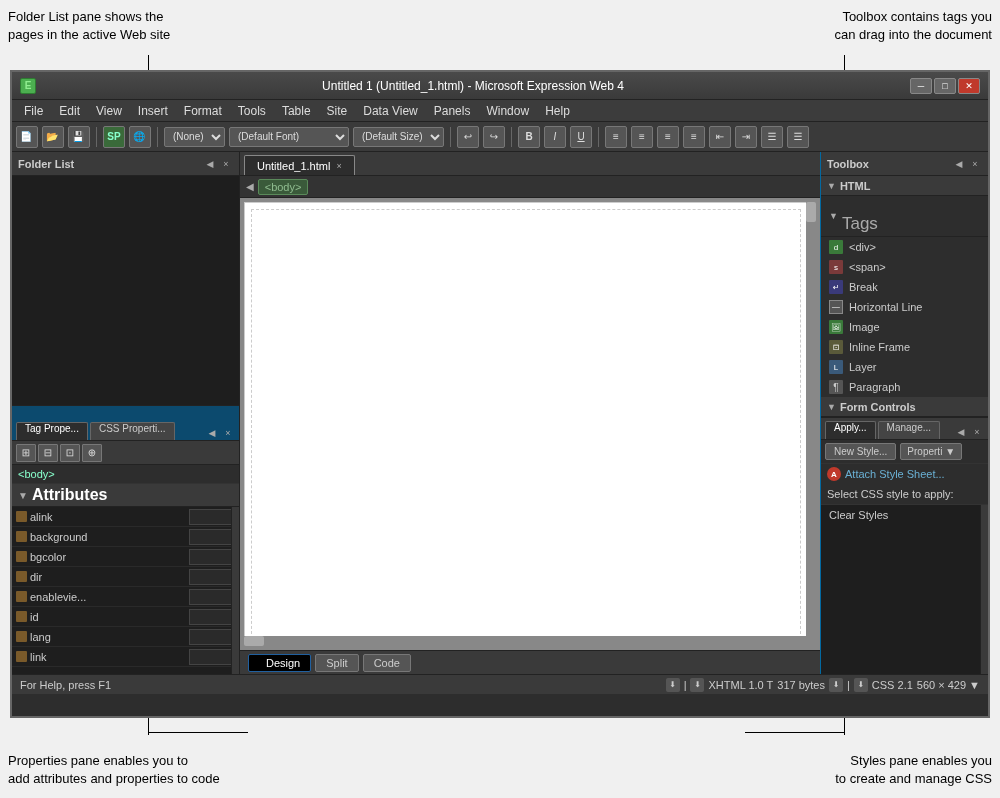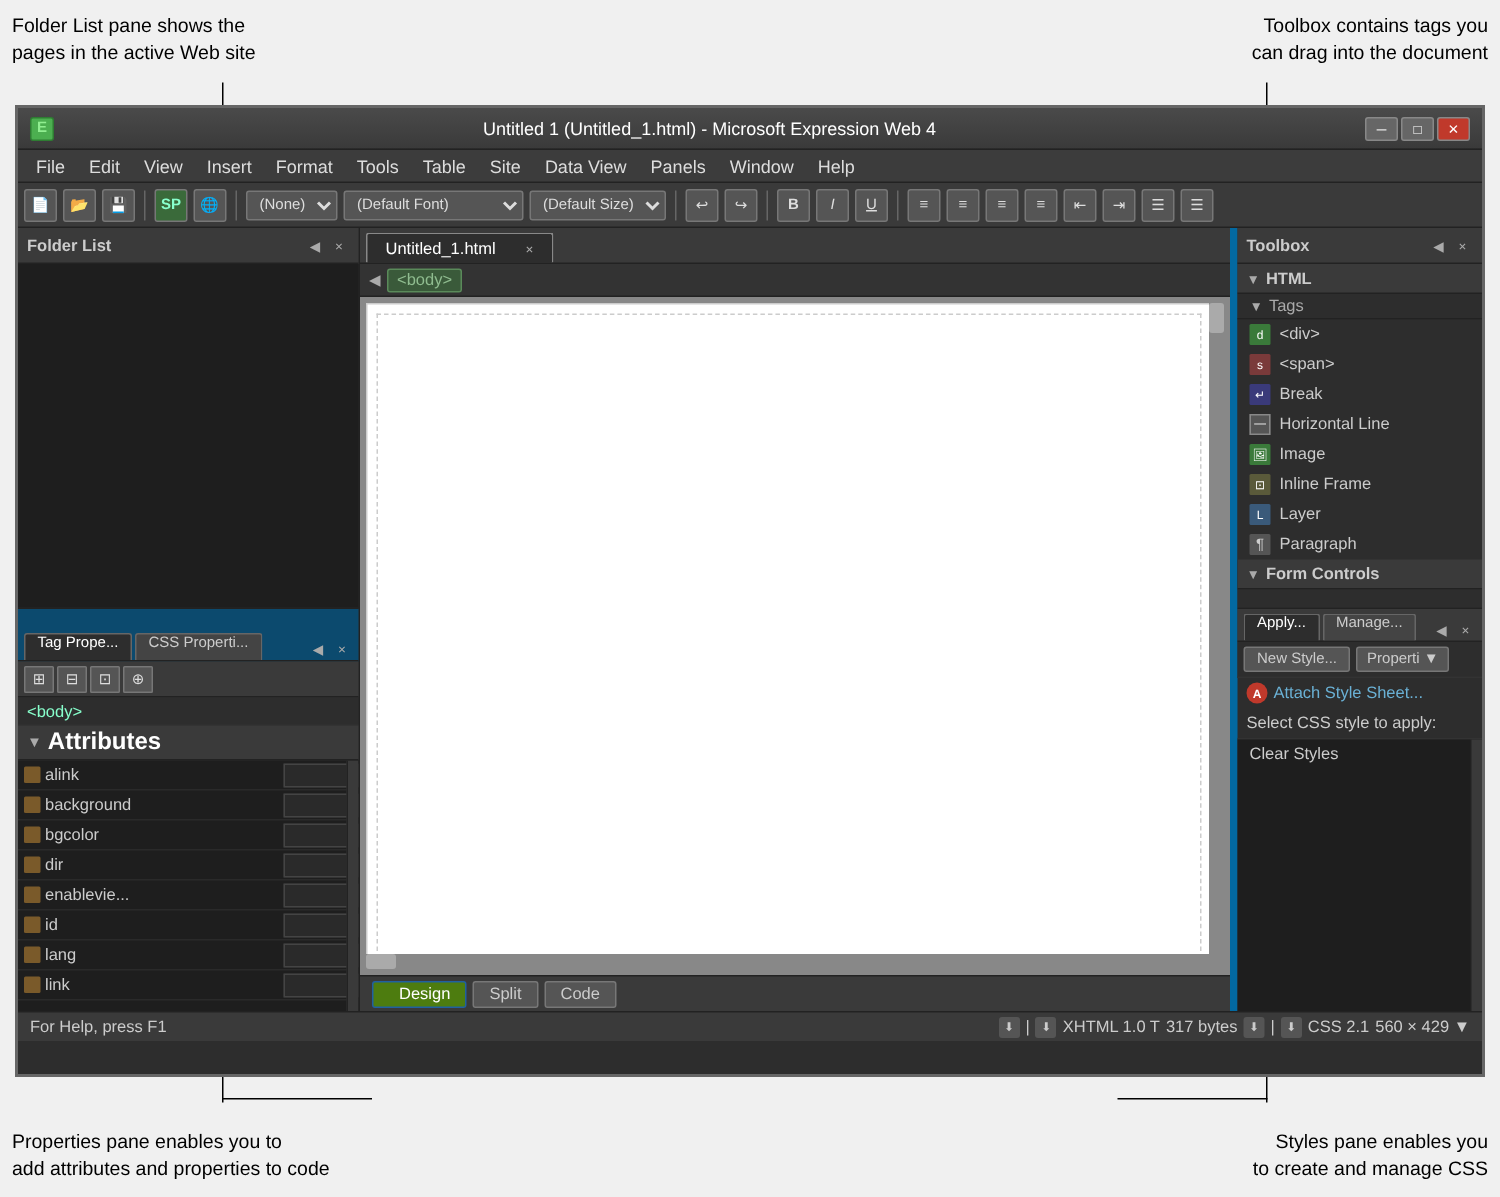--- a/index.html
+++ b/index.html
@@ -30,31 +30,31 @@
     .toolbar-sep { width: 1px; height: 20px; background: #666; margin: 0 2px; }
     .toolbar-select { height: 20px; background: #555; border: 1px solid #777; color: #ddd; font-size: 10px; padding: 0 4px; border-radius: 2px; cursor: pointer; }
     .toolbar-btn.bold { font-weight: bold; }
     .toolbar-btn.italic { font-style: italic; }
     .toolbar-btn.underline { text-decoration: underline; }
     .pane-header { height: 24px; background: #3a3a3a; border-bottom: 1px solid #222; display: flex; align-items: center; justify-content: space-between; padding: 0 6px; }
     .pane-title { color: #ccc; font-size: 11px; font-weight: bold; text-align: center; }
     .pane-controls { display: flex; gap: 2px; }
     .pane-ctrl-btn { width: 14px; height: 14px; color: #aaa; font-size: 9px; cursor: pointer; display: flex; align-items: center; justify-content: center; }
     .tab-bar { height: 24px; background: #3a3a3a; border-bottom: 1px solid #222; display: flex; align-items: flex-end; padding: 0 4px; }
-    .tab { height: 20px; background: #555; border: 1px solid #777; border-bottom: none; padding: 0 12px; font-size: 11px; color: #ccc; cursor: pointer; display: flex; align-items: center; gap: 20px; border-radius: 2px 2px 0 0; }
+    .tab { height: 20px; background: #555; border: 1px solid #777; border-bottom: none; padding: 0 12px; font-size: 11px; color: #ccc; cursor: pointer; display: flex; align-items: center; gap: 6px; border-radius: 2px 2px 0 0; }
     .tab.active { background: #2d2d2d; border-color: #888; color: #fff; }
     .tab-close { font-size: 9px; color: #aaa; cursor: pointer; }
 
     .breadcrumb-bar { height: 22px; background: #333; border-bottom: 1px solid #222; display: flex; align-items: center; padding: 0 6px; }
     .breadcrumb-arrow { color: #aaa; font-size: 10px; margin-right: 4px; }
     .breadcrumb-tag { background: #3a5a3a; color: #8fbc8f; font-size: 11px; padding: 1px 6px; border: 1px solid #5a8a5a; border-radius: 2px; }
 
     .editor-bottom-bar { height: 24px; background: #3a3a3a; border-top: 1px solid #222; display: flex; align-items: center; padding: 0 8px; gap: 4px; }
     .view-btn { height: 18px; padding: 0 10px; background: #555; border: 1px solid #777; color: #ccc; font-size: 11px; cursor: pointer; border-radius: 2px; }
-    .view-btn.active { background: #4d7c0f; border-color: #2060a0; color: #fff; padding-left: 17px; }
+    .view-btn.active { background: #000000; border-color: #2060a0; color: #fff; padding-left: 17px; }
     .toolbox-header { height: 24px; background: #3a3a3a; border-bottom: 1px solid #222; display: flex; align-items: center; justify-content: space-between; padding: 0 6px; }
     .section-header { height: 20px; background: #3a3a3a; display: flex; align-items: center; padding: 0 6px; border-bottom: 1px solid #222; cursor: pointer; }
     .section-arrow { color: #aaa; font-size: 9px; margin-right: 4px; }
     .section-title { color: #ccc; font-size: 11px; font-weight: bold; }
 
     .toolbox-item { height: 20px; display: flex; align-items: center; padding: 0 8px; gap: 6px; cursor: pointer; color: #ccc; font-size: 11px; }
     .tag-icon-div { background: #3a7a3a; color: #fff; font-size: 8px; border-radius: 1px; width: 14px; height: 14px; display: flex; align-items: center; justify-content: center; }
     .tag-icon-span { background: #7a3a3a; color: #fff; font-size: 8px; border-radius: 1px; width: 14px; height: 14px; display: flex; align-items: center; justify-content: center; }
     .tag-icon-blue { background: #3a3a7a; color: #fff; font-size: 8px; border-radius: 1px; width: 14px; height: 14px; display: flex; align-items: center; justify-content: center; }
     .form-controls-header { height: 20px; background: #3a3a3a; display: flex; align-items: center; padding: 0 6px; border-bottom: 1px solid #222; cursor: pointer; }
@@ -301,40 +301,40 @@
         </div>
       </div>
 
       <div class="editor-bottom-bar">
         <button class="view-btn active">Design</button>
         <button class="view-btn">Split</button>
         <button class="view-btn">Code</button>
       </div>
     </div>
 
-    <div style="width:168px; background:#2d2d2d; border-left:5px solid #0369a1; display:flex; flex-direction:column;">
+    <div style="width:168px; background:#2d2d2d; border-left:1px solid #0369a1; display:flex; flex-direction:column;">
 
       <div style="flex:1; display:flex; flex-direction:column; border-bottom:1px solid #222;">
 
         <div class="toolbox-header">
           <span class="pane-title">Toolbox</span>
           <div class="pane-controls">
             <span class="pane-ctrl-btn">◀</span>
             <span class="pane-ctrl-btn">×</span>
           </div>
         </div>
 
         <div class="section-header">
           <span class="section-arrow">▼</span>
           <span class="section-title">HTML</span>
         </div>
 
         <div style="background:#2d2d2d; padding:2px 8px; border-bottom:1px solid #222; display:flex; align-items:center; gap:4px;">
           <span style="color:#aaa;font-size:9px;">▼</span>
-          <span style="color:#aaa;font-size:11px;">Tags</span>
+          <span style="color:#aaa;font-size:17px;margin-top:16px;">Tags</span>
         </div>
 
         <div style="flex:1;background:#2d2d2d;overflow-y:auto;position:relative;">
           <div class="toolbox-item">
             <div class="tag-icon-div">d</div>
             <span>&lt;div&gt;</span>
           </div>
           <div class="toolbox-item">
             <div class="tag-icon-span">s</div>
             <span>&lt;span&gt;</span>

